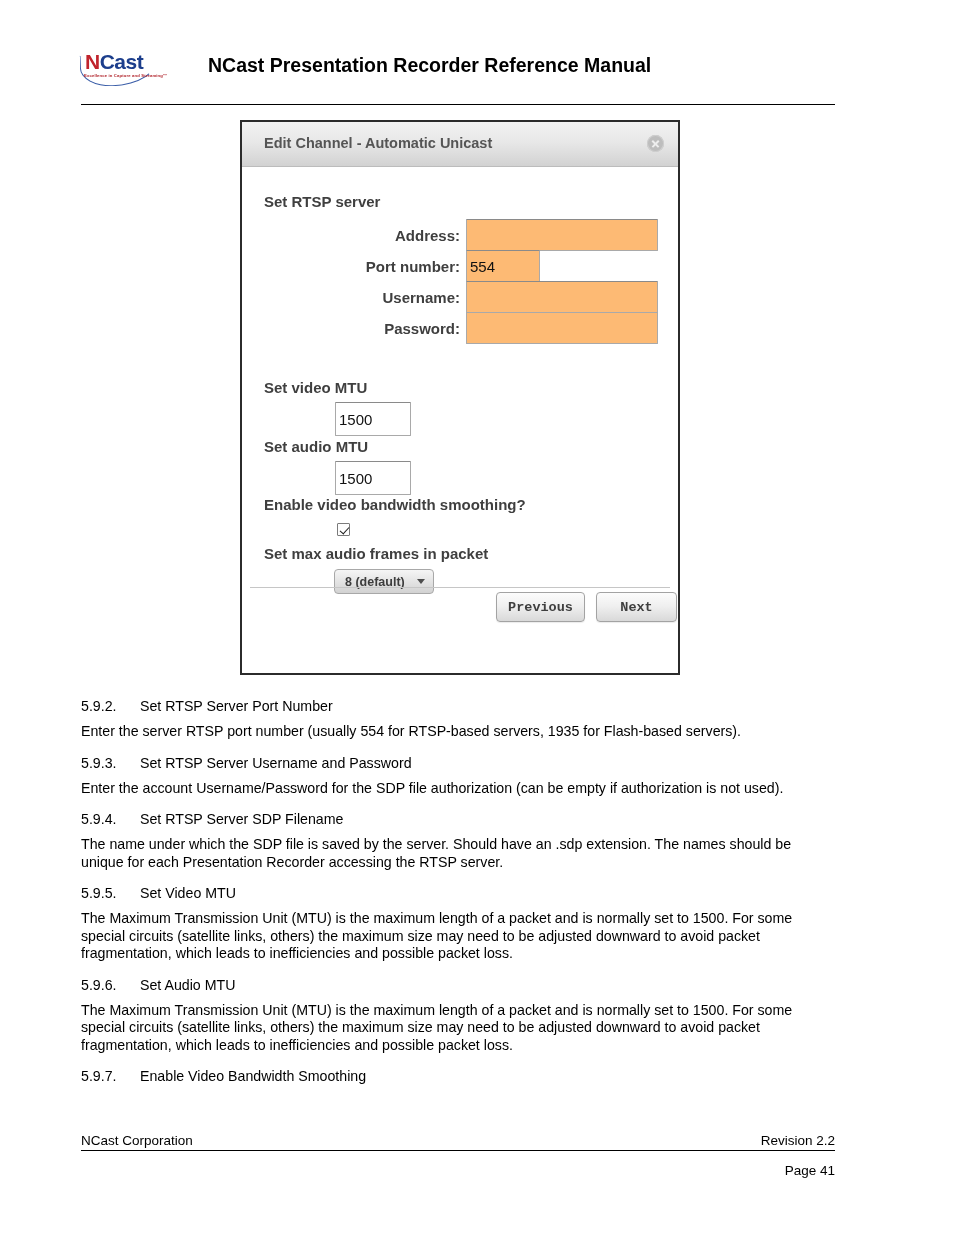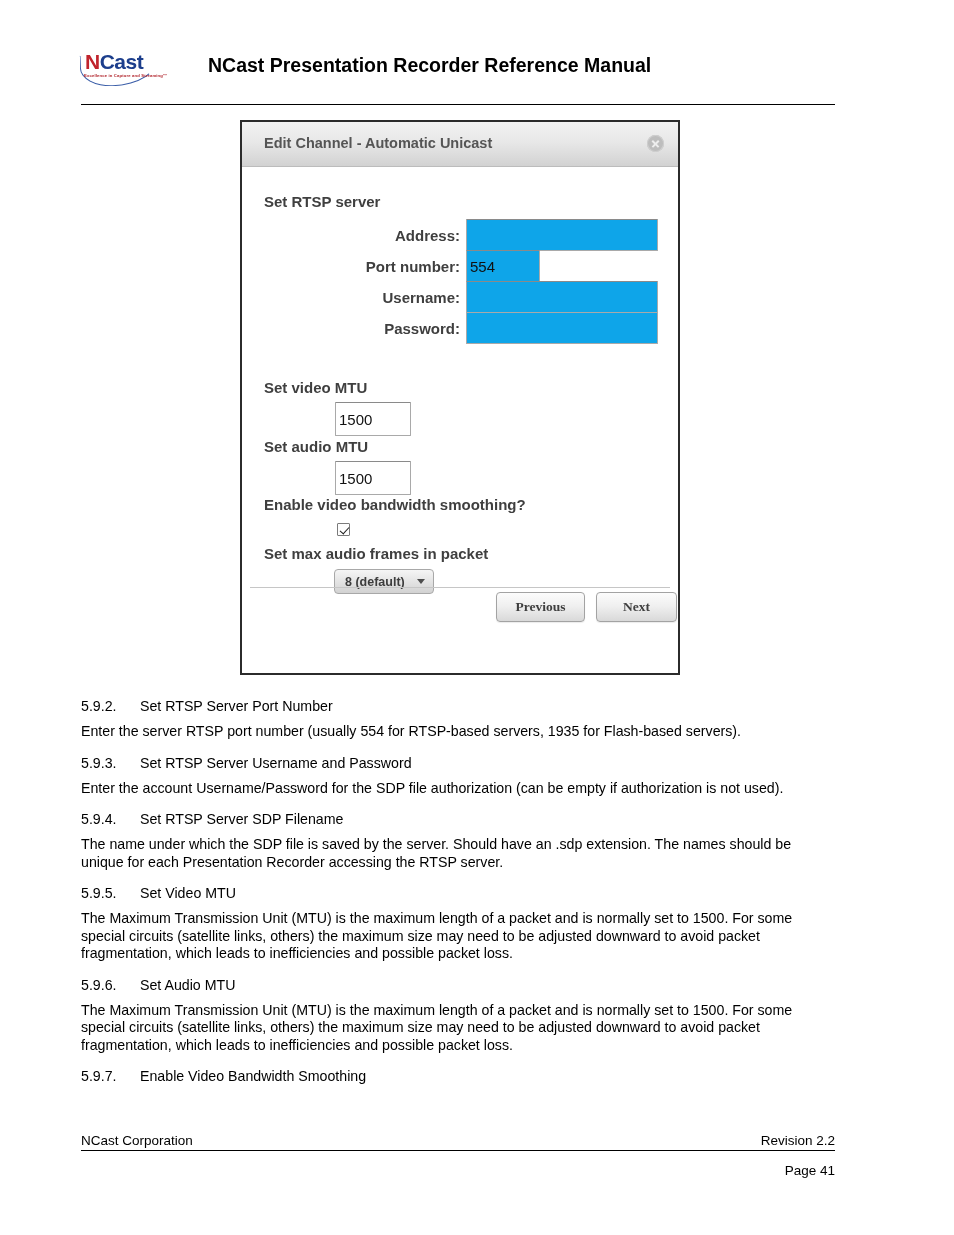--- a/index.html
+++ b/index.html
@@ -167,21 +167,21 @@
     color: #3f3f3f;
     text-align: right;
     white-space: nowrap;
     padding-right: 6px;
   }
   .field-input {
     box-sizing: border-box;
     height: 32px;
     border: 1px solid #a9a9a9;
     border-top-color: #8a8a8a;
-    background: #0ea5e9;
+    background: #fdba74;
     font-family: "Liberation Sans", sans-serif;
     font-size: 15px;
     color: #111111;
     padding: 0 3px;
     border-radius: 1px;
     outline: none;
   }
 
   .mtu-input {
     position: absolute;
@@ -263,21 +263,21 @@
     width: 436px;
     height: 85px;
   }
   .dlg-btn {
     position: absolute;
     box-sizing: border-box;
     height: 30px;
     border: 1px solid #a3a3a3;
     border-radius: 4px;
     background: linear-gradient(to bottom, #fcfcfc 0%, #efefef 48%, #d9d9d9 100%);
-    font-family: Liberation Serif, serif;
+    font-family: Liberation Mono, monospace;
     font-size: 13.5px;
     font-weight: bold;
     color: #3f3f3f;
     cursor: pointer;
     box-shadow: 0 1px 1px rgba(0,0,0,0.08);
     padding: 0 10px;
   }
   #btn-previous { left: 254px; top: 4px; width: 89px; }
   #btn-next     { left: 354px; top: 4px; width: 81px; text-align: center; }
 

